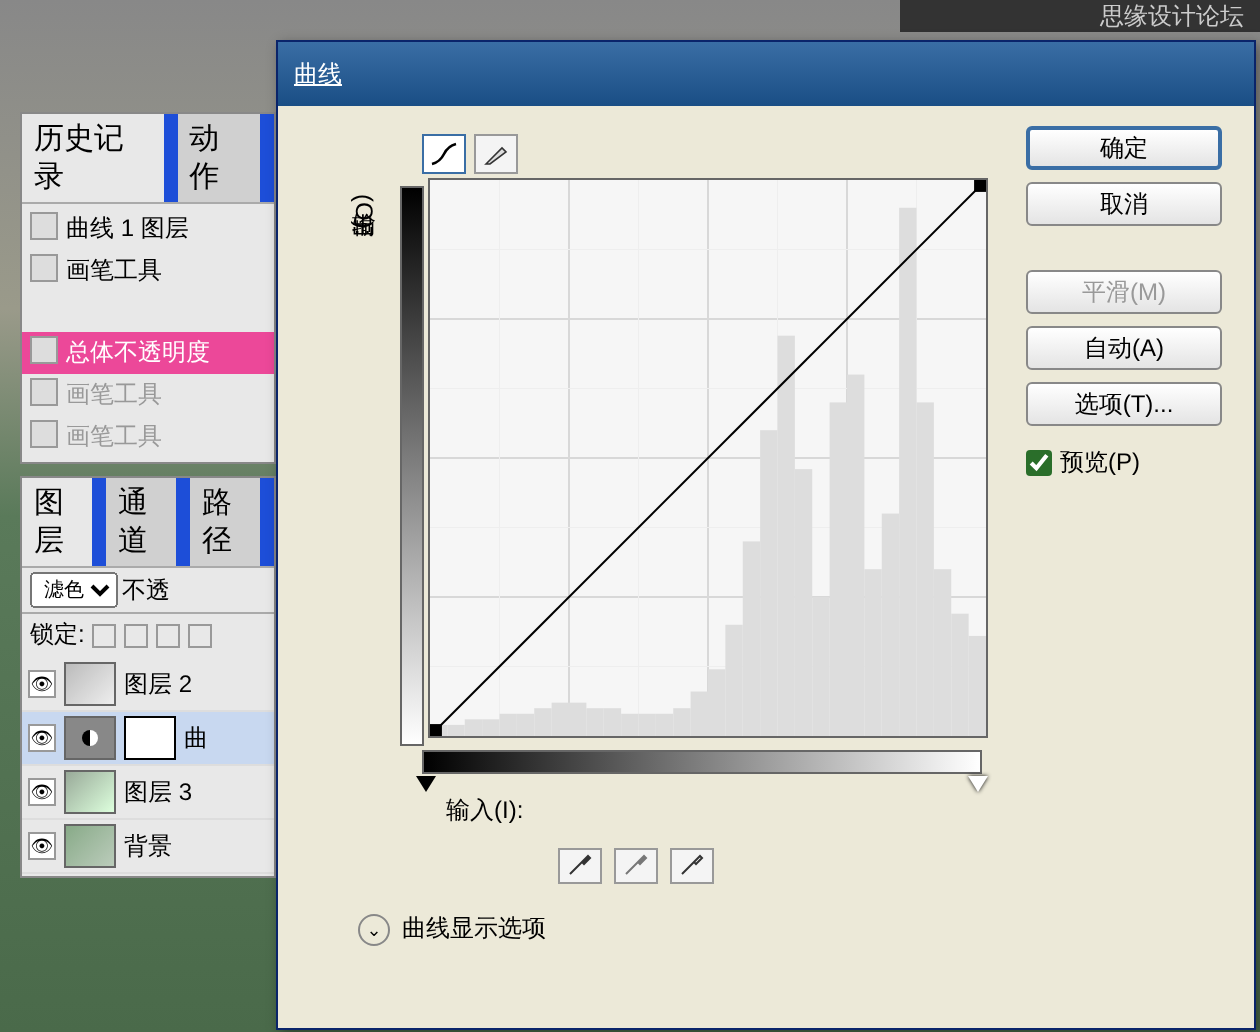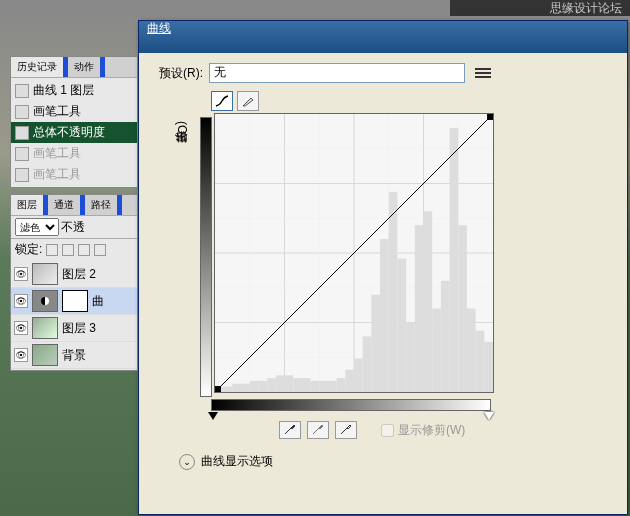--- a/index.html
+++ b/index.html
@@ -5,47 +5,47 @@
 * { box-sizing: border-box; margin: 0; padding: 0; font-family: "Microsoft YaHei", SimSun, sans-serif; font-size: 12px; }
 body { background: #6a7a6a; width: 630px; height: 516px; overflow: hidden; position: relative; }
 
 .bg-image { position: absolute; inset: 0; background: linear-gradient(180deg, #888 0%, #9a9a8a 30%, #5a7a5a 50%, #4a6a4a 100%); }
 
 .top-bar { position: absolute; top: 0; right: 0; width: 180px; height: 16px; background: #333; color: #ccc; font-size: 10px; display: flex; align-items: center; justify-content: flex-end; padding-right: 8px; gap: 6px; }
 
 .left-panels { position: absolute; left: 10px; top: 56px; width: 128px; }
 .panel { background: #e8e8e8; border: 1px solid #888; margin-bottom: 6px; }
 .panel-tabs { display: flex; background: #d0d0d0; border-bottom: 1px solid #aaa; }
-.panel-tab { padding: 3px 6px; font-size: 10px; border-right: 5px solid #1d4ed8; cursor: default; }
+.panel-tab { padding: 3px 6px; font-size: 15px; border-right: 7px solid #1d4ed8; cursor: default; }
 .panel-tab.active { background: #e8e8e8; }
 .history-list { padding: 2px 0; }
-.history-item { display: flex; align-items: center; padding: 2px 4px; gap: 4px; font-size: 11px; }
-.history-item.selected { background: #14532d; color: #fff; }
+.history-item { display: flex; padding: 2px 4px; gap: 4px; font-size: 11px; }
+.history-item.selected { background: #ec4899; color: #fff; margin-top: 20px; }
 .history-icon { width: 14px; height: 14px; background: #ddd; border: 1px solid #999; display: inline-block; }
 .history-item.dim { color: #999; }
 
 .layer-toolbar { display: flex; align-items: center; padding: 2px 4px; gap: 2px; border-bottom: 1px solid #aaa; }
-.mini-select { width: 44px; height: 18px; font-size: 10px; }
+.mini-select { width: 44px; height: 18px; font-size: 10px; text-align: right; }
 .layer-lockrow { display: flex; align-items: center; padding: 2px 4px; gap: 4px; font-size: 11px; }
 .lock-ico { width: 12px; height: 12px; border: 1px solid #999; }
 .layers-list { padding: 1px 0; }
 .layer-row { display: flex; align-items: center; padding: 2px 3px; gap: 4px; font-size: 11px; border-bottom: 1px solid #ddd; }
 .layer-row.selected { background: #c8d8f0; }
 .eye { width: 14px; height: 14px; border: 1px solid #999; background: #fff; display:flex; align-items:center; justify-content:center; font-size:9px; }
 .thumb { width: 26px; height: 22px; border: 1px solid #666; background: #fff; }
 .thumb.img1 { background: linear-gradient(135deg,#bbb,#eee); }
 .thumb.adj { background: #888; display:flex; align-items:center; justify-content:center; }
 .adj-inner { width: 8px; height: 8px; border-radius:50%; background: linear-gradient(90deg,#000 50%,#fff 50%); }
 .thumb.mask { background: #fff; border:1px solid #000; }
 .thumb.img3 { background: linear-gradient(135deg,#9a9,#dfd); }
 .thumb.bg { background: linear-gradient(135deg,#8a8,#bcb); }
 .layer-row span.italic { }
 
 .dialog { position: absolute; left: 138px; top: 20px; width: 490px; height: 495px; background: #ece9d8; border: 1px solid #0a246a; box-shadow: 2px 2px 6px rgba(0,0,0,.4); display: flex; flex-direction: column; }
-.titlebar { height: 24px; background: linear-gradient(#3a6ea5,#1a4e85); color: #fff; display: flex; align-items: flex-end; padding: 16px 8px; font-size: 12px; text-decoration: underline; }
+.titlebar { height: 24px; background: linear-gradient(#3a6ea5,#1a4e85); color: #fff; display: flex; align-items: center; padding: 16px 8px; font-size: 12px; text-decoration: underline; }
 .dialog-body { flex: 1; padding: 10px 10px 6px 10px; display: flex; gap: 8px; }
 .left-col { width: 356px; }
 .right-col { width: 98px; display: flex; flex-direction: column; gap: 6px; }
 
 .row { display: flex; align-items: center; gap: 6px; margin-bottom: 8px; }
 .row-label { width: 54px; text-align: right; }
 .preset-select { width: 256px; height: 20px; border: 1px solid #7b9ebd; background: #fff; padding: 0 4px; }
 .channel-select { width: 90px; height: 20px; border: 1px solid #7b9ebd; background: #fff; }
 .menu-ico { width: 16px; height: 16px; display: inline-flex; flex-direction: column; justify-content: center; gap: 2px; margin-left: 4px; }
 .menu-ico span { height: 2px; background: #333; }
@@ -162,29 +162,20 @@
       </div>
   </div>
 </div>
 
 <div class="dialog">
   <div class="titlebar">
     <span>曲线</span>
   </div>
   <div class="dialog-body">
     <div class="left-col">
-      <div class="row">
-        <span class="row-label"><span>预设(R):</span></span>
-        <div class="preset-select"><span>无</span></div>
-        <div class="menu-ico">
-            <span></span>
-            <span></span>
-            <span></span>
-          </div>
-      </div>
       <div class="curve-tools">
         <div class="tool-btn active">
           <svg width="14" height="12" viewBox="0 0 14 12">
               <path d="M1 11 Q5 10 7 6 T13 1" stroke="#000" fill="none" stroke-width="1.3"></path>
             </svg>
         </div>
         <div class="tool-btn">
           <svg width="12" height="12" viewBox="0 0 12 12">
               <path d="M1 11 L9 3 L11 5 L3 11Z" stroke="#333" fill="#ddd" stroke-width="0.8"></path>
             </svg>
@@ -253,43 +244,54 @@
             <rect x="277" y="-3" width="6" height="6" fill="#000" transform="translate(-3,3)"></rect>
           </svg>
         </div>
       </div>
       <div class="h-grad-row">
         <div class="h-grad">
           <div class="slider-tri" style="left:-4px"></div>
           <div class="slider-tri white" style="right:-4px"></div>
         </div>
       </div>
+      <div class="input-label-row">
+        <span>输入(I):</span>
+      </div>
 
       <div class="eyedroppers">
         <div class="eyedrop">
             <svg width="14" height="12">
               <path d="M2 10 L8 4 M8 4 L11 1 L12 2 L9 5Z" stroke="#333" fill="#333" stroke-width="1"></path>
             </svg>
           </div>
         <div class="eyedrop">
             <svg width="14" height="12">
               <path d="M2 10 L8 4 M8 4 L11 1 L12 2 L9 5Z" stroke="#777" fill="#777" stroke-width="1"></path>
             </svg>
           </div>
         <div class="eyedrop">
             <svg width="14" height="12">
               <path d="M2 10 L8 4 M8 4 L11 1 L12 2 L9 5Z" stroke="#333" fill="#fff" stroke-width="1"></path>
             </svg>
           </div>
-        <label class="show-clip">
-          <input type="checkbox" disabled="" style="">
-          <span>显示修剪(W)</span>
-        </label>
       </div>
 
       <div class="expand-row">
         <span class="expand-ico">⌄</span>
         <span>曲线显示选项</span>
       </div>
     </div>
 
+    <div class="right-col">
+      <button class="win-btn default">确定</button>
+      <button class="win-btn">取消</button>
+      <div style="height:10px"></div>
+      <button class="win-btn disabled">平滑(M)</button>
+      <button class="win-btn">自动(A)</button>
+      <button class="win-btn">选项(T)...</button>
+      <label class="preview-check">
+        <input type="checkbox" checked="" style="">
+        <span>预览(P)</span>
+      </label>
+    </div>
   </div>
 </div>
 
 </body></html>

